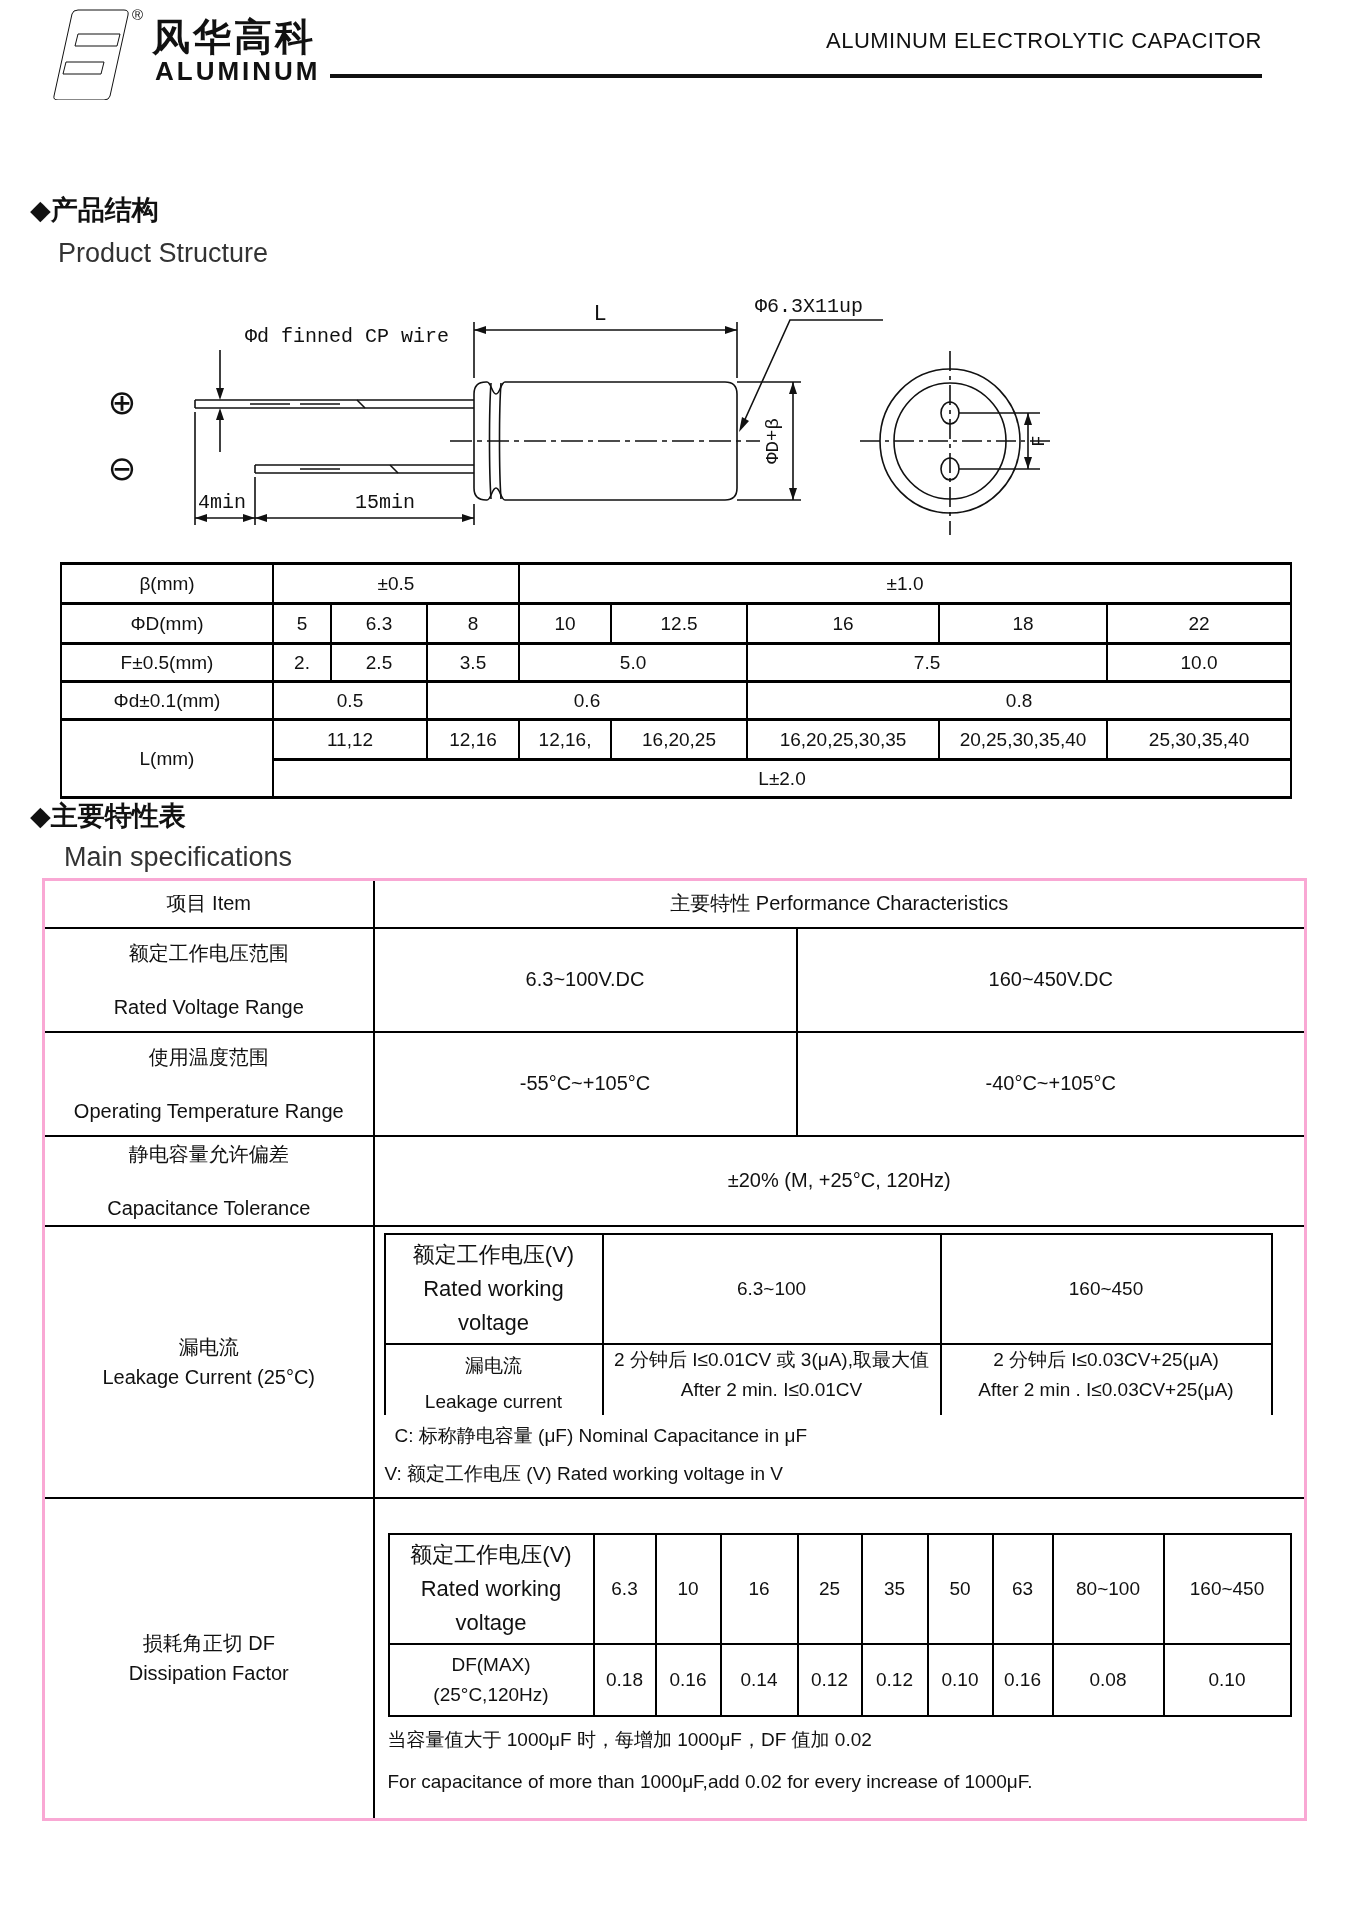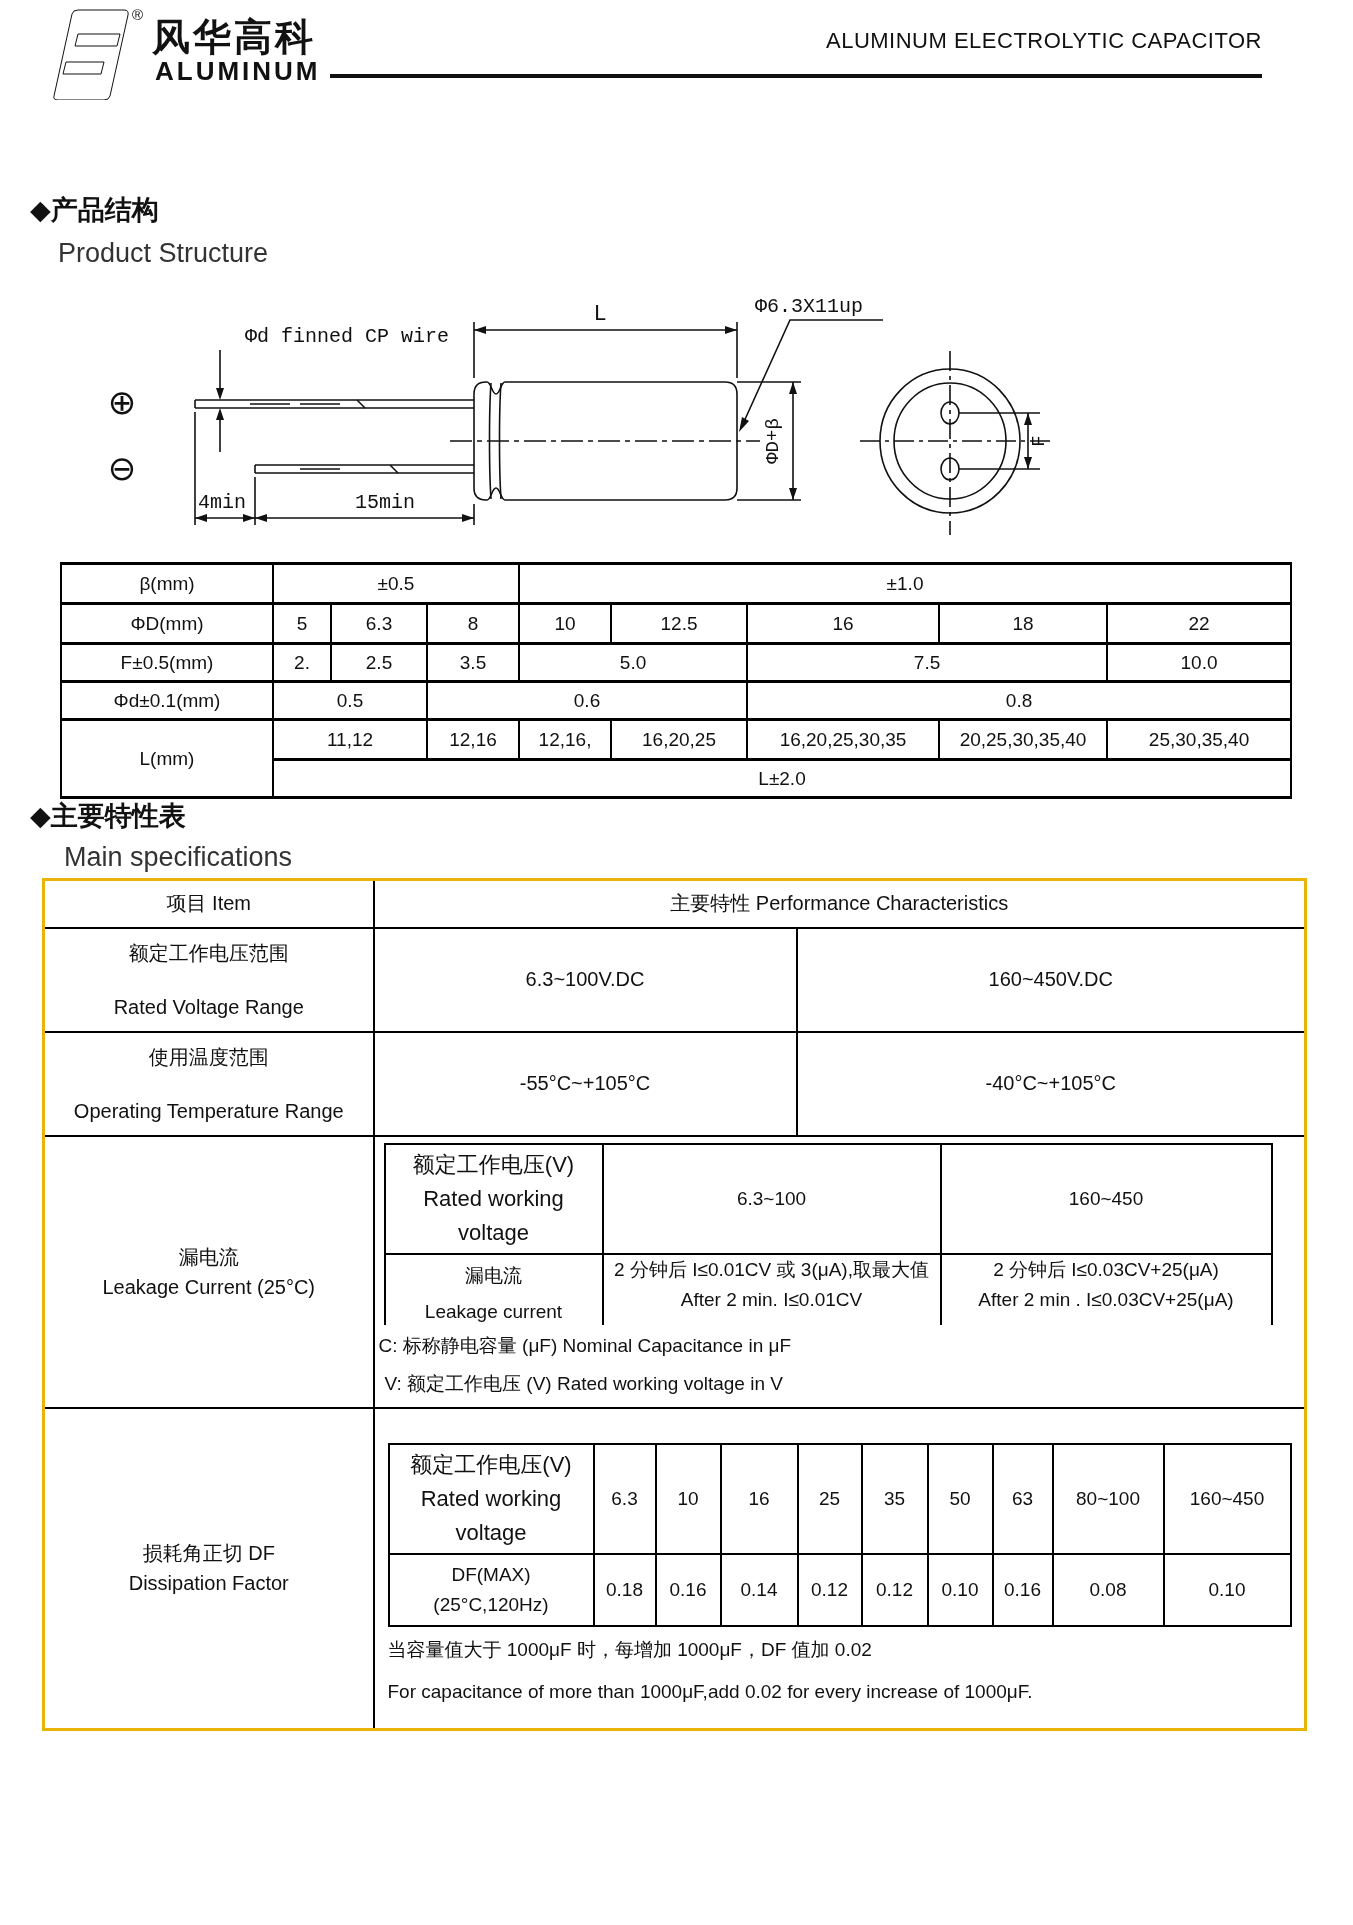--- a/index.html
+++ b/index.html
@@ -17,21 +17,21 @@
   .sec-en{font-size:27px;color:#333;}
   
   .cad{font-family:"Liberation Mono","DejaVu Sans Mono",monospace;fill:#111;}
   svg line,svg path,svg ellipse{stroke:#111;fill:none;}
   
   table{border-collapse:collapse;table-layout:fixed;}
   .dim{border:2px solid #22c55e;}
   .dim td{border-left:2px solid #000;border-right:2px solid #000;border-top:3px solid #000;border-bottom:3px solid #000;
           text-align:center;font-size:19px;padding:0;}
   
-  .spec{border:3px solid #eab308;}
+  .spec{border:3px solid #f9a8d4;}
   .spec td{border:2.5px solid #000;text-align:center;font-size:20px;padding:0;}
   .lbl-wide span{display:block;line-height:24px;}
   .lbl-wide .cnl{margin-bottom:30px;}
   .lbl-tight span{display:block;line-height:26px;}
   .lbl-tight .cnl{margin-bottom:4px;}
   
   .nest{border:2.5px solid #000;}
   .nest td{border:2px solid #000;text-align:center;font-size:19px;padding:0;}
   .nest .hd span{display:block;line-height:34px;font-size:22px;}
   .clipwrap{position:absolute;overflow:hidden;}
@@ -217,20 +217,29 @@
     </tr>
     <tr style="height:104px">
       <td>
             <div class="lbl-wide">
         <span class="cnl">使用温度范围</span>
         <span>Operating Temperature Range</span>
             </div>
           </td>
       <td>-55°C~+105°C</td>
       <td>-40°C~+105°C</td>
+    </tr>
+    <tr style="height:90px">
+      <td>
+            <div class="lbl-wide">
+        <span class="cnl">静电容量允许偏差</span>
+        <span>Capacitance Tolerance</span>
+            </div>
+          </td>
+      <td colspan="2">±20% (M, +25°C, 120Hz)</td>
     </tr>
 
     <tr style="height:272px">
       <td>
             <div class="lbl-tight">
         <span class="cnl">漏电流</span>
         <span>Leakage Current (25°C)</span>
             </div>
           </td>
       <td colspan="2" style="position:relative;vertical-align:top;">
@@ -258,21 +267,21 @@
               </td>
               <td class="cellL">2 分钟后 I≤0.01CV 或 3(μA),取最大值 After 2 min. I≤0.01CV</td>
               <td class="cellL">
                 <span style="display:block;line-height:30px">2 分钟后 I≤0.03CV+25(μA)</span>
                 <span style="display:block;line-height:30px">After 2 min . I≤0.03CV+25(μA)</span>
               </td>
             </tr>
           </tbody>
               </table>
         </div>
-        <div class="note" style="left:4px;top:196px">C: 标称静电容量 (μF) Nominal Capacitance in μF</div>
+        <div class="note" style="left:20px;top:196px">C: 标称静电容量 (μF) Nominal Capacitance in μF</div>
         <div class="note" style="left:10px;top:234px">V: 额定工作电压 (V) Rated working voltage in V</div>
       </td>
     </tr>
 
     <tr style="height:322px">
       <td>
             <div class="lbl-tight">
         <span class="cnl">损耗角正切 DF</span>
         <span>Dissipation Factor</span>
             </div>

